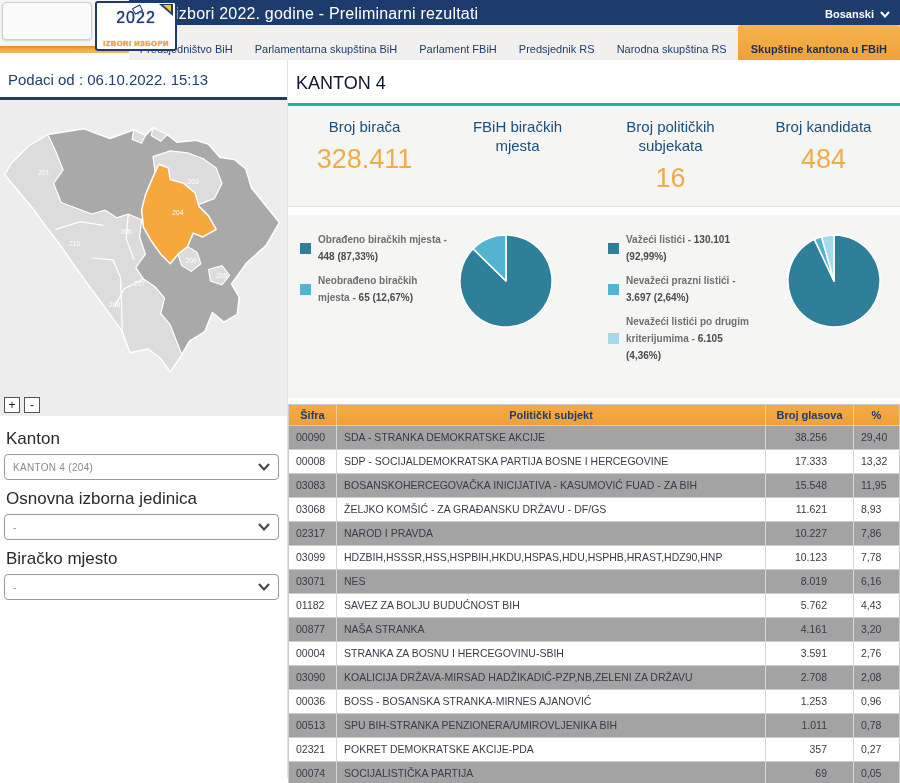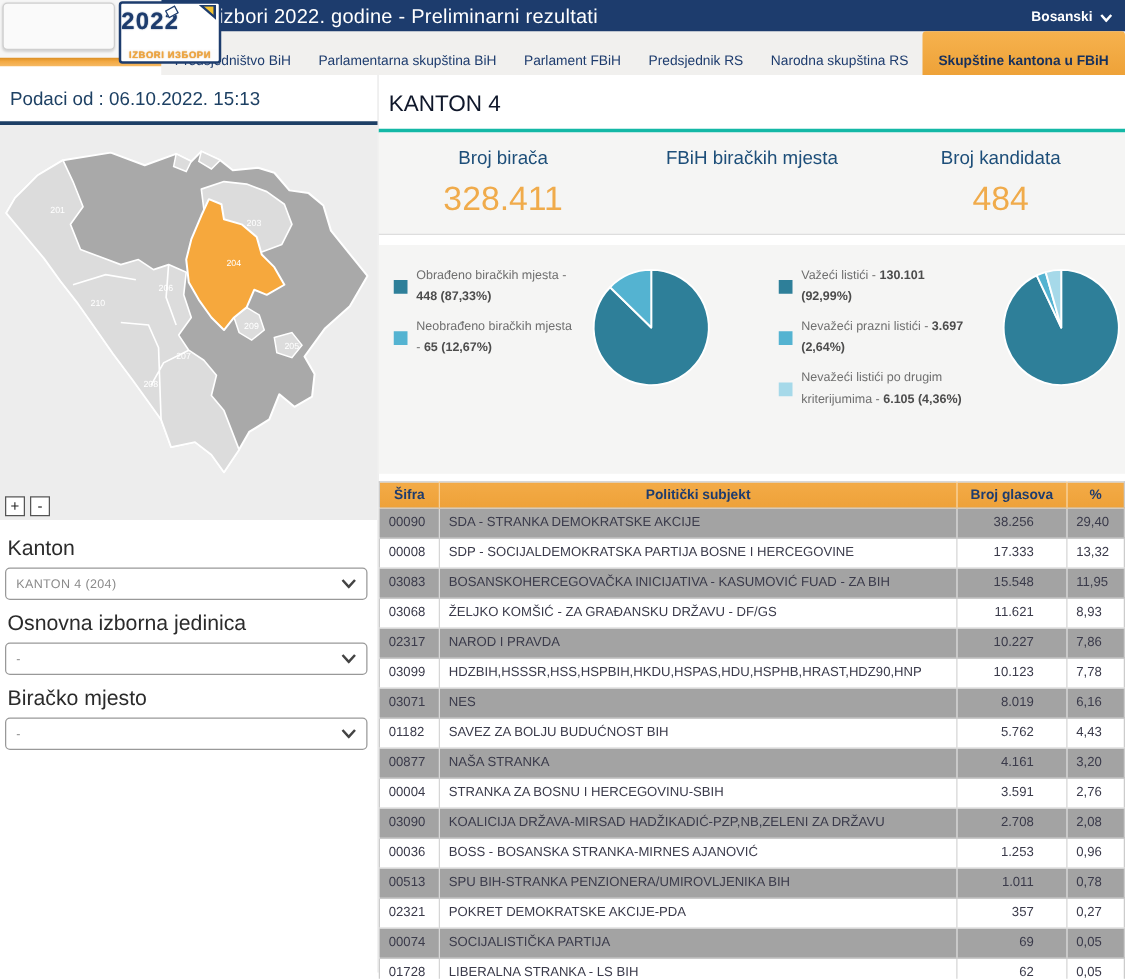--- a/index.html
+++ b/index.html
@@ -4,21 +4,21 @@
 <style>
   * { margin:0; padding:0; box-sizing:border-box; }
   html,body { width:900px; height:783px; background:#fff; font-family:"Liberation Sans", sans-serif; overflow:hidden; }
   .page { width:900px; height:783px; position:relative; background:#fff; }
 
   
   .topbar { height:46px; display:flex; position:relative; z-index:5; }
   .topbar-left { width:178px; background:#f6f6f6; position:relative; }
   .blank-box { position:absolute; left:2px; top:2px; width:90px; height:38px; background:#fafafa; border:1px solid #cfcfcf; border-radius:4px; box-shadow:0 1px 2px rgba(0,0,0,.15); }
   .logo { position:absolute; left:95px; top:1px; width:82px; height:50px; background:#fff; border:2px solid #1d3c6d; border-radius:3px; z-index:9; overflow:hidden; }
-  .logo-year { font-size:19px; font-weight:bold; color:#1d3c6d; letter-spacing:1px; line-height:30px; text-shadow:0 0 1px #1d3c6d; }
+  .logo-year { font-size:16px; font-weight:normal; color:#1d3c6d; text-align:center; letter-spacing:1px; line-height:30px; text-shadow:0 0 1px #1d3c6d; }
   .logo-flag { position:absolute; right:2px; top:1px; width:14px; height:12px; background:#1d3c6d; clip-path:polygon(0 0,100% 0,100% 100%); }
   .logo-flag:after { content:""; position:absolute; right:2px; top:1px; width:8px; height:7px; background:#f4c430; clip-path:polygon(0 0,100% 0,100% 100%); }
   .ballot-icon { position:absolute; left:36px; top:3px; width:9px; height:7px; background:#fff; border:1.5px solid #1d3c6d; transform:rotate(-28deg); }
   .logo-sub { position:absolute; bottom:1px; left:1px; right:1px; background:#fdfdfd; color:#f0a63f; font-size:7.5px; font-weight:bold; text-align:center; letter-spacing:.5px; text-shadow:0 0 1px #c87f1b; }
   .topbar-main { flex:1; background:#1d3c6d; display:flex; flex-direction:column; }
   .title-row { display:flex; align-items:flex-start; justify-content:space-between; padding:5px 10px 0 8px; }
   .page-title { color:#fff; font-size:16px; font-weight:400; letter-spacing:.2px; }
   .lang { color:#fff; font-size:11px; font-weight:bold; display:flex; align-items:center; gap:6px; cursor:pointer; padding-top:3px; }
   .nav { display:flex; align-items:flex-end; margin-top:2px; }
   .nav-inner { display:flex; align-items:flex-end; background:#f1f0ee; border-radius:0 0 0 0; }
@@ -42,21 +42,21 @@
   .select-box { position:relative; height:26px; border:1px solid #999; border-radius:4px; background:#fff; display:flex; align-items:center; padding:0 26px 0 8px; cursor:pointer; }
   .select-value { font-size:10px; color:#8a8a8a; letter-spacing:.3px; }
   .select-chevron { position:absolute; right:8px; top:8px; }
 
   
   .panel-head { font-size:18px; color:#0f172a; padding:12px 8px 9px; border-bottom:3px solid #14b8a6; }
   .stats { display:flex; background:#f5f5f4; border-bottom:1px solid #dedede; padding:11px 0 12px; margin-top:0; }
   .stat { flex:1; text-align:center; }
   .stat-label { font-size:15px; color:#1d4e79; line-height:19px; padding:0 18px; }
   .stat-value { font-size:27px; color:#f0ab4b; margin-top:8px; }
-  .charts { display:flex; background:#f5f5f4; margin-top:8px; height:183px; padding:16px 3px 0 12px; }
+  .charts { display:flex; background:#f5f5f4; margin-top:8px; height:183px; padding:16px 18px 0 12px;font-weight:bold; }
   .legend { width:148px; flex:none; }
   .legend-item { display:flex; gap:7px; margin-bottom:7px; align-items:center; }
   .legend-swatch { width:11px; height:11px; flex:none; }
   .legend-text { font-size:10px; color:#6f6f6f; line-height:17px; }
   .legend-text b { color:#4c4c4c; }
   .pie { width:96px; height:96px; flex:none; }
   .pie1 { margin:2px 32px 0 10px; }
   .pie2 { margin:2px 0 0 26px; }
   .legend2 { margin-left:22px; width:152px; }
 
@@ -182,20 +182,24 @@
 
       <div class="stats" id="stats">
           <div class="stat">
             <div class="stat-label">Broj birača</div>
             <div class="stat-value">328.411</div>
           </div>
           <div class="stat">
             <div class="stat-label">FBiH biračkih mjesta</div>
           </div>
           <div class="stat">
+            <div class="stat-label">Broj političkih subjekata</div>
+            <div class="stat-value">16</div>
+          </div>
+          <div class="stat">
             <div class="stat-label">Broj kandidata</div>
             <div class="stat-value">484</div>
           </div>
         </div>
 
       <div class="charts">
         <div class="legend" id="legend1">
             <div class="legend-item">
               <span class="legend-swatch" style="background: rgb(46, 127, 153);"></span>
               <span class="legend-text">Obrađeno biračkih mjesta - <b>448 (87,33%)</b></span>

